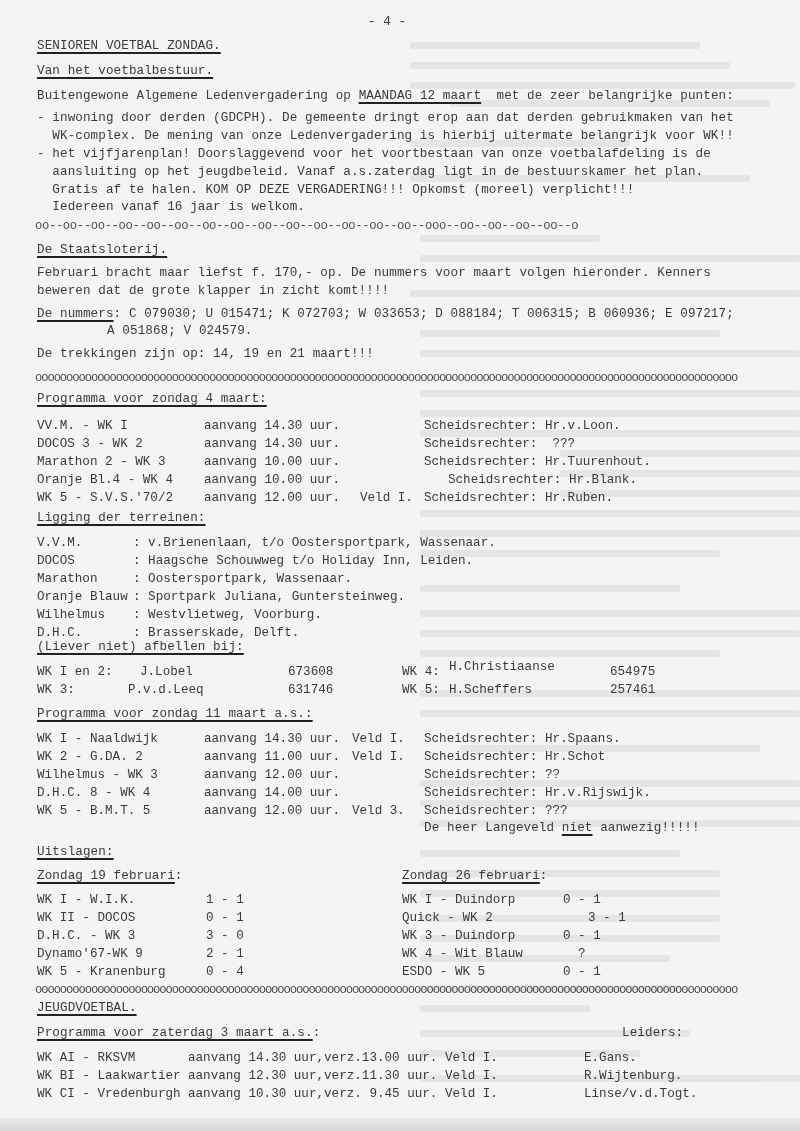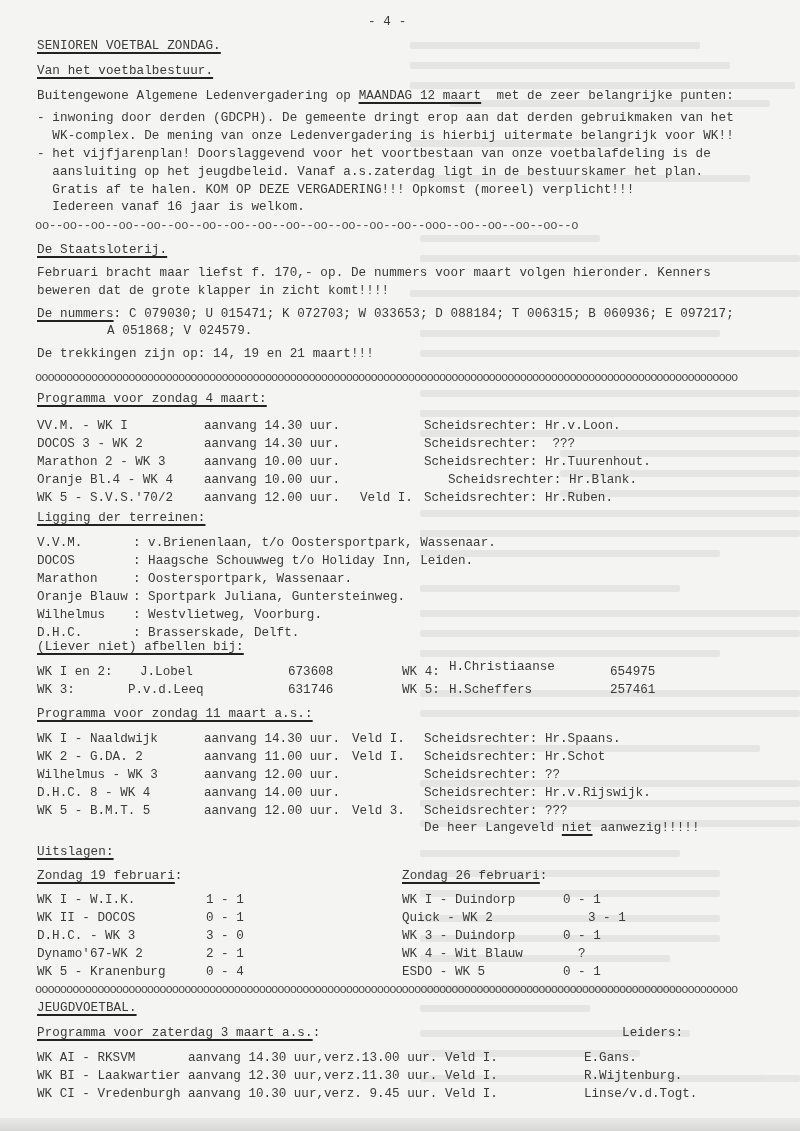--- a/index.html
+++ b/index.html
@@ -179,21 +179,21 @@
   <div class="ln" style="left:37px;top:868px;"><span class="u">Zondag 19 februari</span><span>:</span></div>
   <div class="ln" style="left:402px;top:868px;"><span class="u">Zondag 26 februari</span><span>:</span></div>
 
   <div>
     <div class="col" style="left:37px;top:892px;">WK I - W.I.K.</div>
     <div class="col" style="left:206px;top:892px;">1 - 1</div>
     <div class="col" style="left:37px;top:910px;">WK II - DOCOS</div>
     <div class="col" style="left:206px;top:910px;">0 - 1</div>
     <div class="col" style="left:37px;top:928px;">D.H.C. - WK 3</div>
     <div class="col" style="left:206px;top:928px;">3 - 0</div>
-    <div class="col" style="left:37px;top:946px;">Dynamo'67-WK 2</div>
+    <div class="col" style="left:37px;top:946px;">Dynamo'67-WK 9</div>
     <div class="col" style="left:206px;top:946px;">2 - 1</div>
     <div class="col" style="left:37px;top:964px;">WK 5 - Kranenburg</div>
     <div class="col" style="left:206px;top:964px;">0 - 4</div>
   </div>
   <div>
     <div class="col" style="left:402px;top:892px;">WK I - Duindorp</div>
     <div class="col" style="left:563px;top:892px;">0 - 1</div>
     <div class="col" style="left:402px;top:910px;">Quick - WK 2</div>
     <div class="col" style="left:563px;top:910px;margin-left:25px;">3 - 1</div>
     <div class="col" style="left:402px;top:928px;">WK 3 - Duindorp</div>

